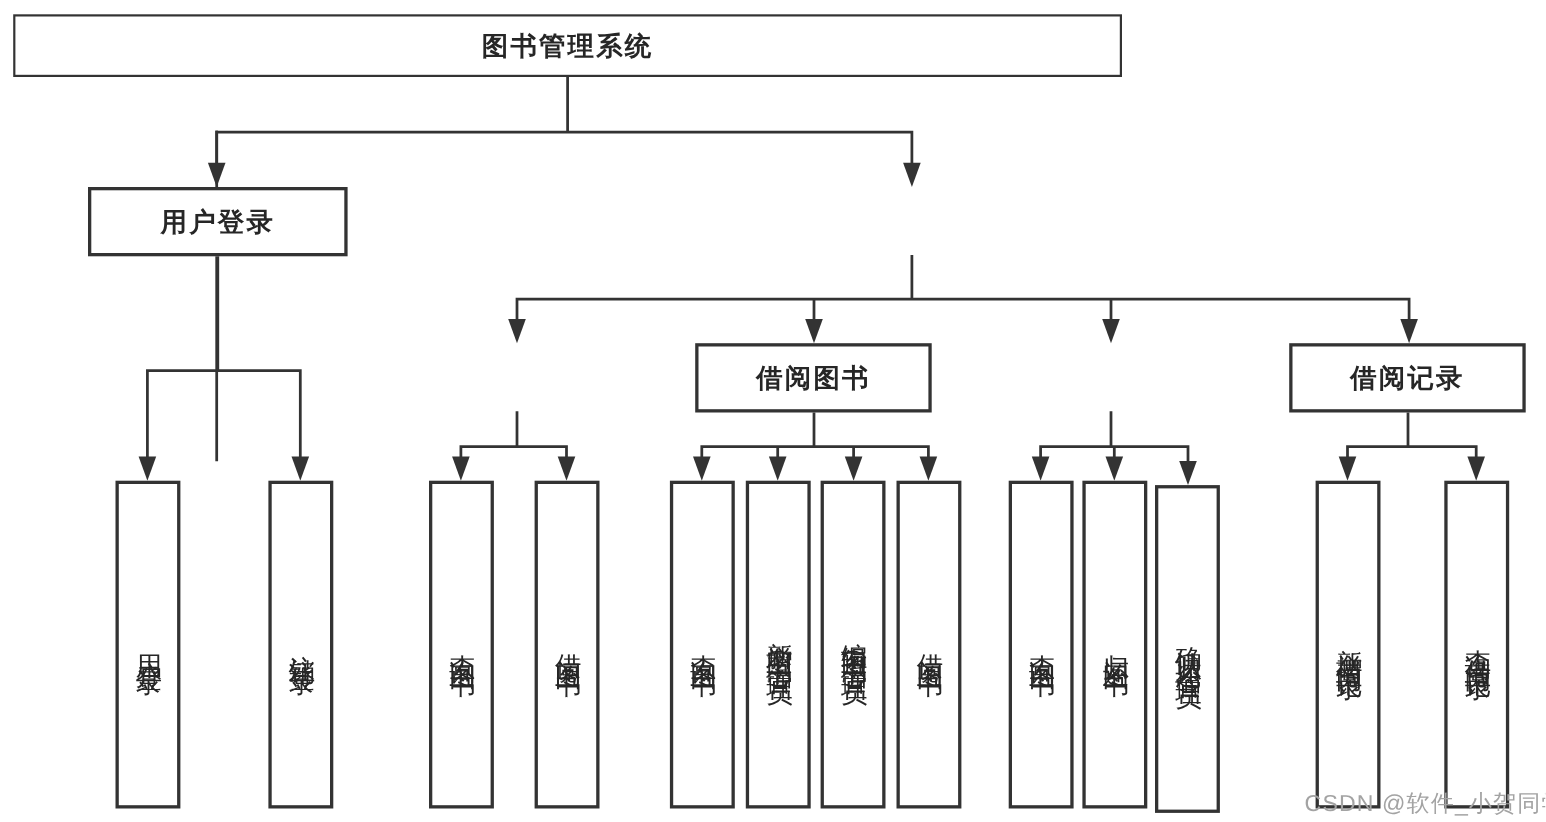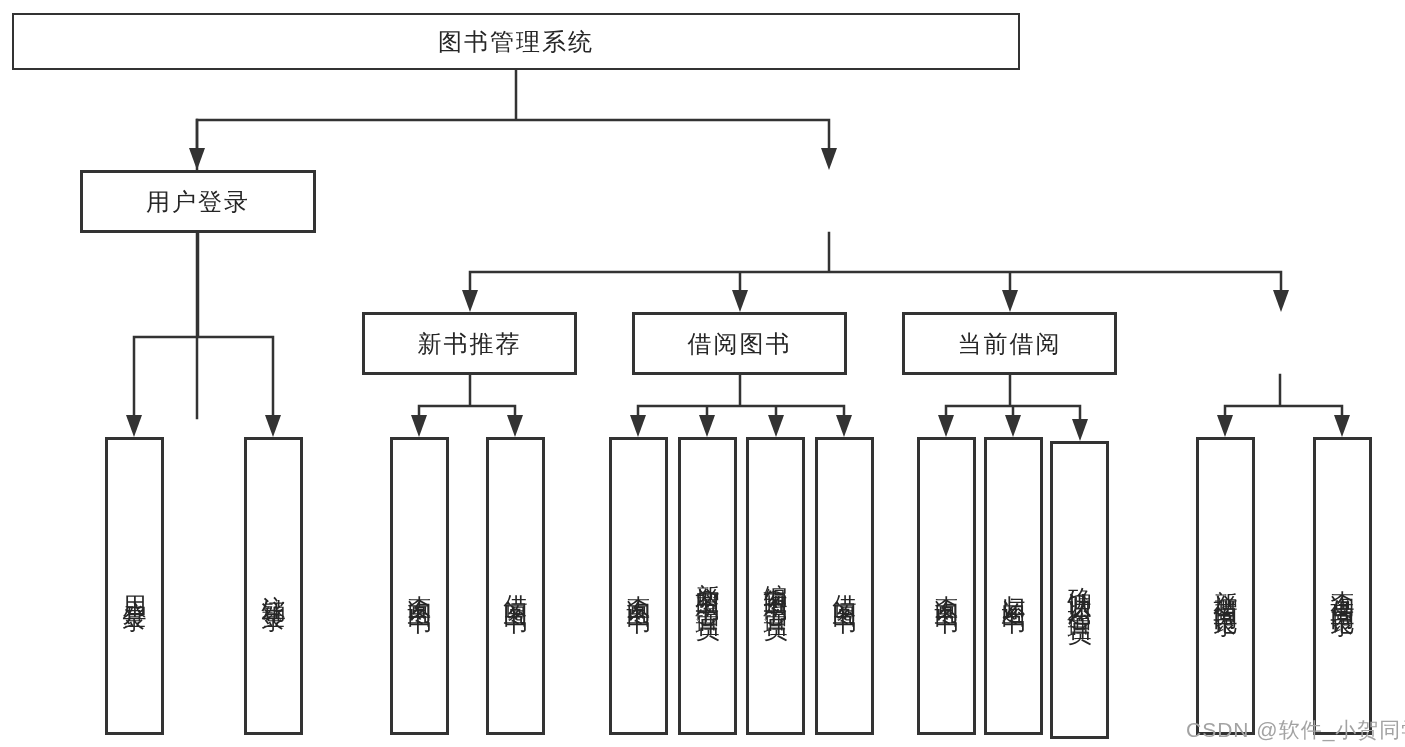--- a/index.html
+++ b/index.html
@@ -19,20 +19,21 @@
     display:flex;
     align-items:center;
     justify-content:center;
     color:#262626;
     z-index:1;
   }
   .node.h span{
     font-size:24px;
     letter-spacing:2px;
     white-space:nowrap;
+    font-weight:bold;
   }
   .node.root{border-width:2px;}
   .node.v{width:59px;height:298px;top:437px;}
   .node.v span{
     writing-mode:vertical-rl;
     text-orientation:mixed;
     font-size:24px;
     letter-spacing:5px;
     line-height:1;
   }
@@ -94,28 +95,25 @@
   </svg>
 
   <div class="node h root" style="left:12px;top:13px;width:1008px;height:57px">
     <span>图书管理系统</span>
   </div>
 
   <div class="node h" style="left:80px;top:170px;width:236px;height:63px">
     <span>用户登录</span>
   </div>
 
-  <div class="node h" style="left:362px;top:312px;width:215px;height:63px">
-    <span>新书推荐</span>
-  </div>
   <div class="node h" style="left:632px;top:312px;width:215px;height:63px">
     <span>借阅图书</span>
   </div>
-  <div class="node h" style="left:902px;top:312px;width:215px;height:63px">
-    <span>当前借阅</span>
+  <div class="node h" style="left:1172px;top:312px;width:215px;height:63px">
+    <span>借阅记录</span>
   </div>
 
   <div class="node v" style="left:105px">
     <span>用户登录</span>
   </div>
   <div class="node v" style="left:244px">
     <span>注销登录</span>
   </div>
 
   <div class="node v" style="left:390px">

